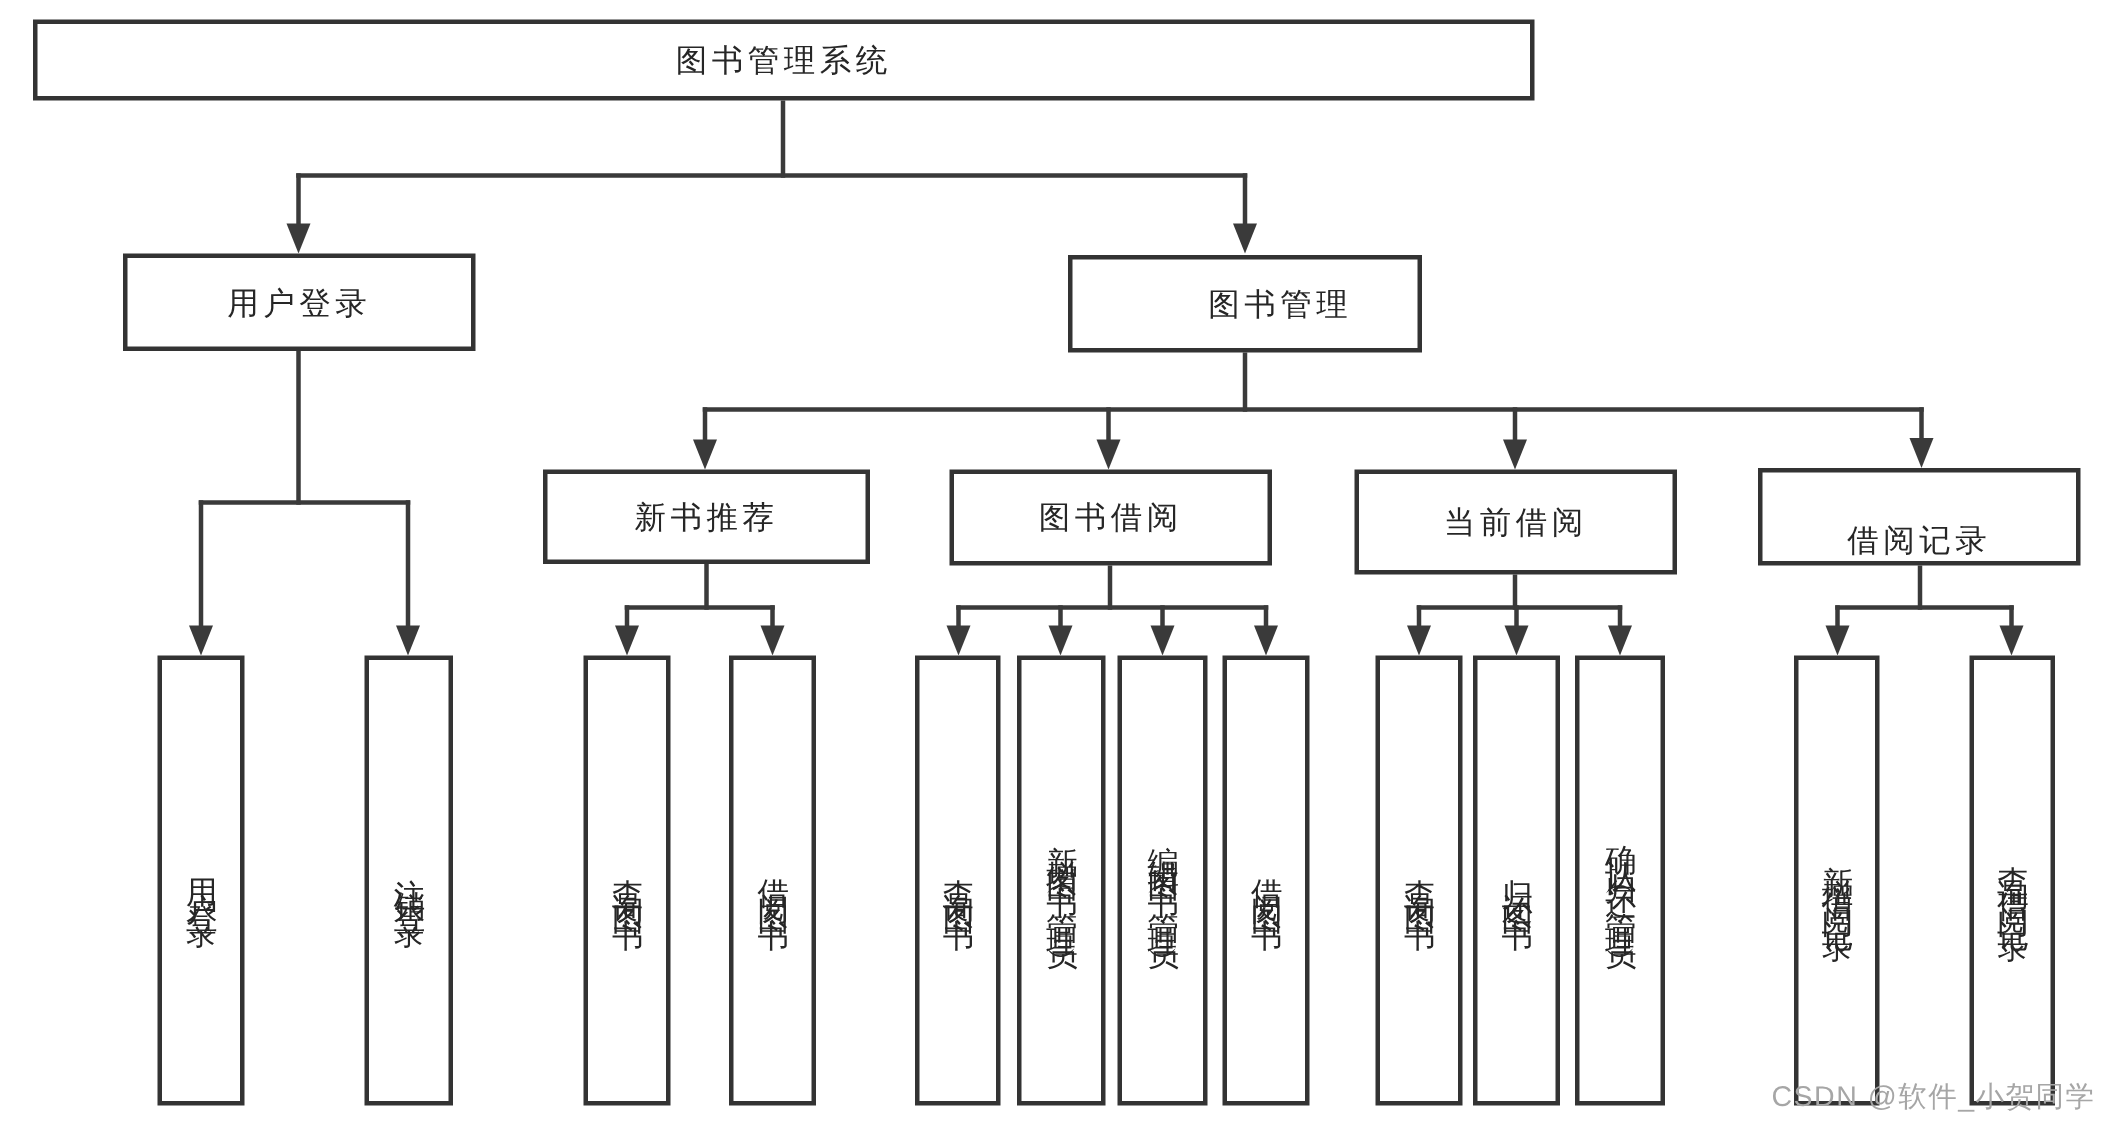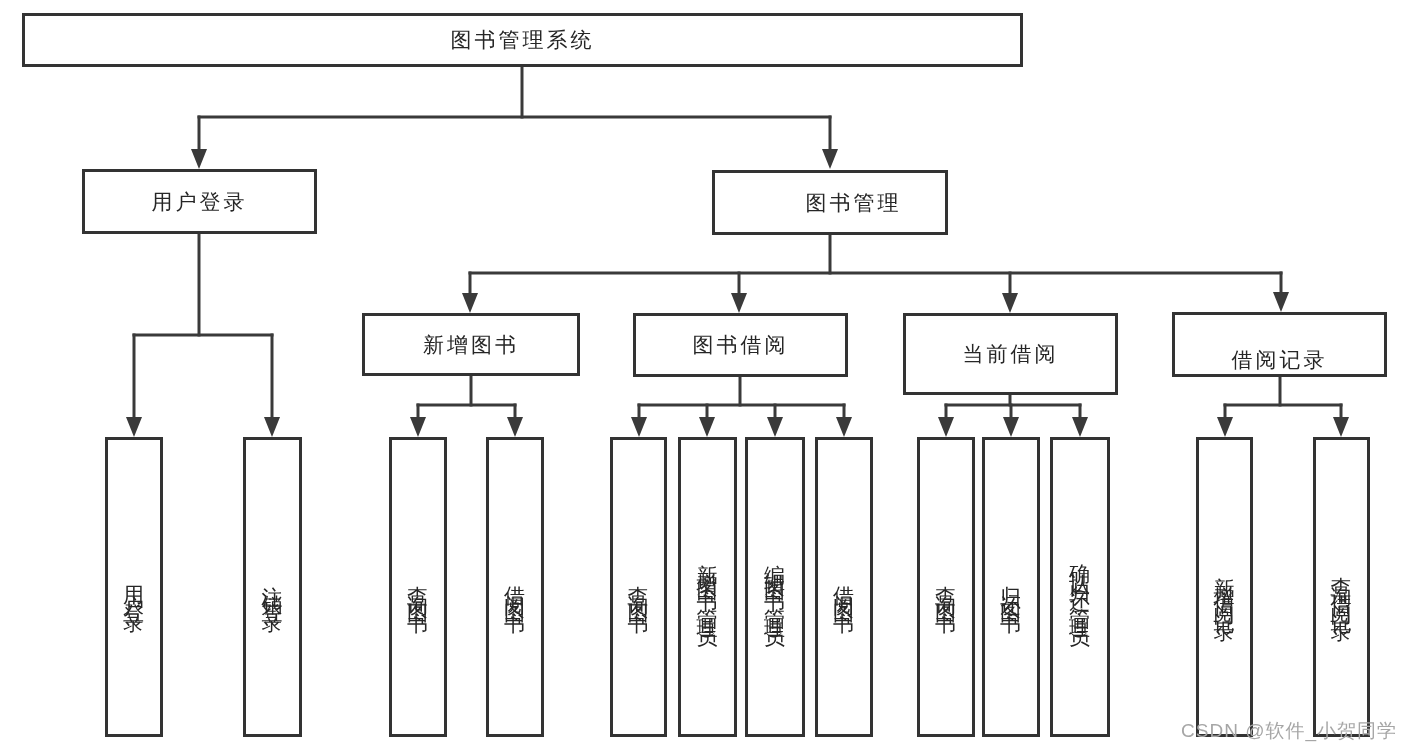--- a/index.html
+++ b/index.html
@@ -116,26 +116,26 @@
   </div>
 
   <div class="node hbox" style="left:82px; top:169px; width:235px; height:65px;">
     <span>用户登录</span>
   </div>
   <div class="node hbox" style="left:712px; top:170px; width:236px; height:65px;padding-left:47px;">
     <span>图书管理</span>
   </div>
 
   <div class="node hbox" style="left:362px; top:313px; width:218px; height:63px;">
-    <span>新增图书</span>
+    <span>新书推荐</span>
   </div>
   <div class="node hbox" style="left:633px; top:313px; width:215px; height:64px;text-align:right;">
     <span>图书借阅</span>
   </div>
-  <div class="node hbox" style="left:903px; top:313px; width:215px; height:82px;">
+  <div class="node hbox" style="left:903px; top:313px; width:215px; height:70px;">
     <span>当前借阅</span>
   </div>
   <div class="node hbox" style="left:1172px; top:312px; width:215px; height:65px;align-items:flex-end;">
     <span>借阅记录</span>
   </div>
 
   <div class="node vbox" style="left:105px; top:437px; width:58px; height:300px;">
     <span>用户登录</span>
   </div>
   <div class="node vbox" style="left:243px; top:437px; width:59px; height:300px;">

